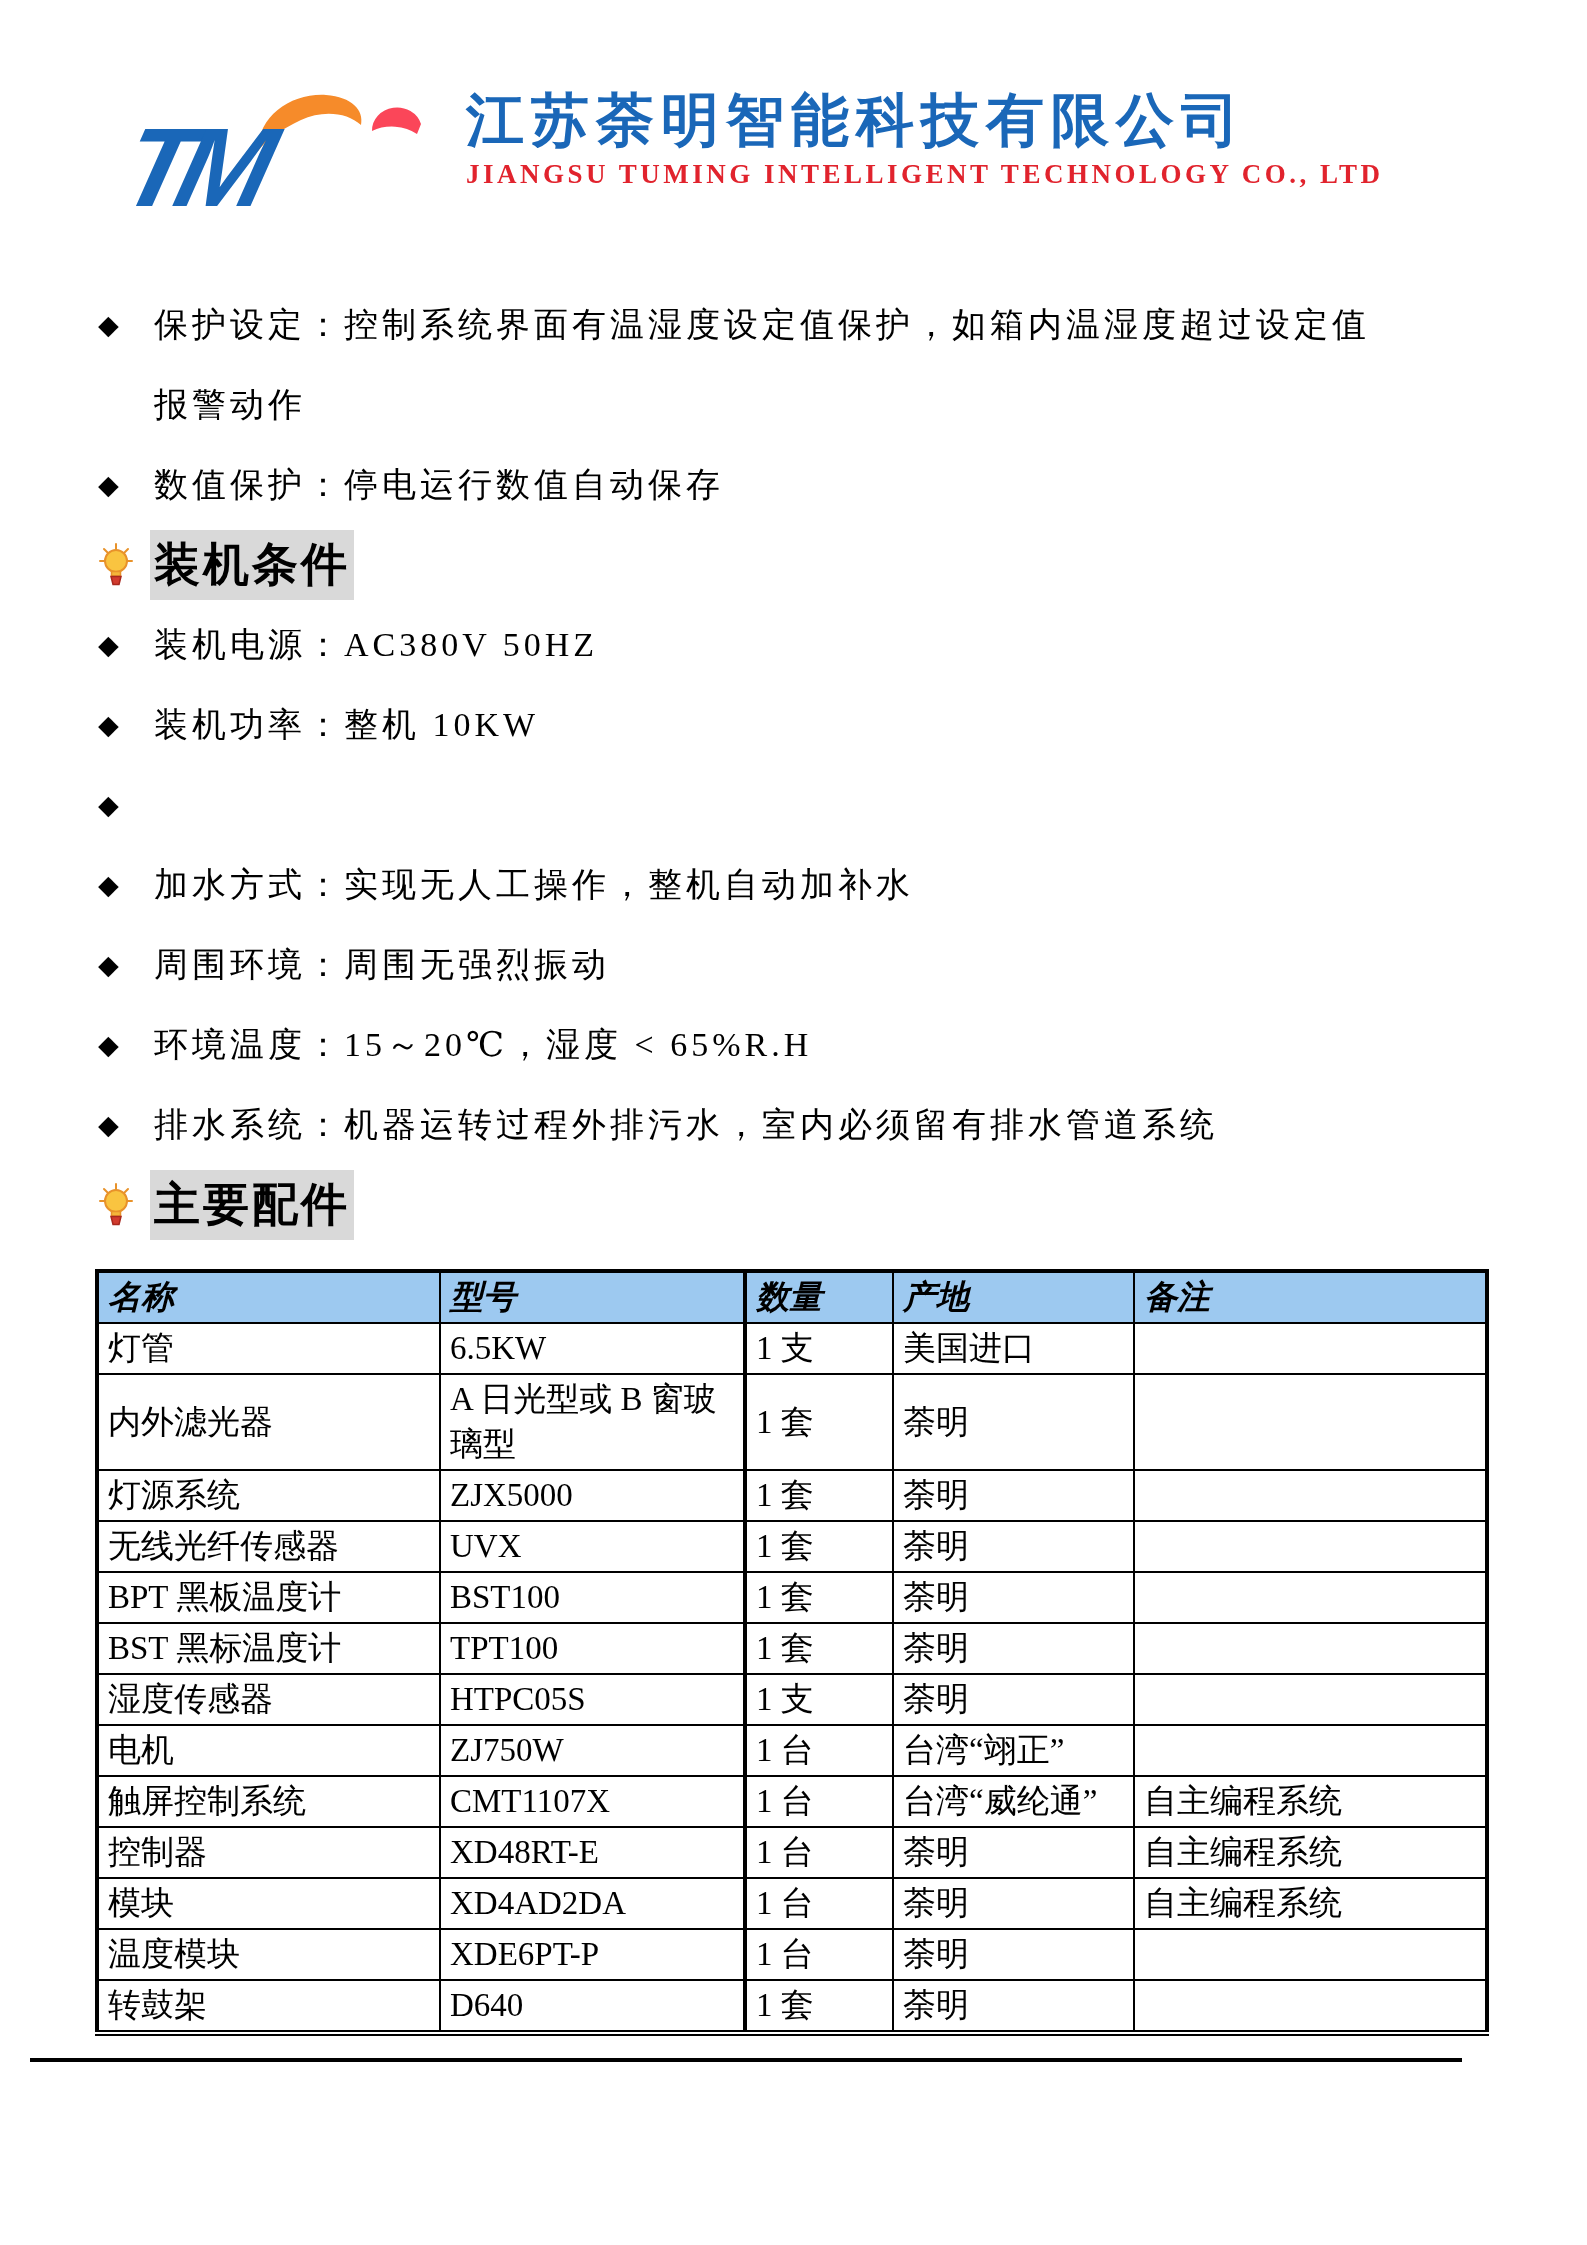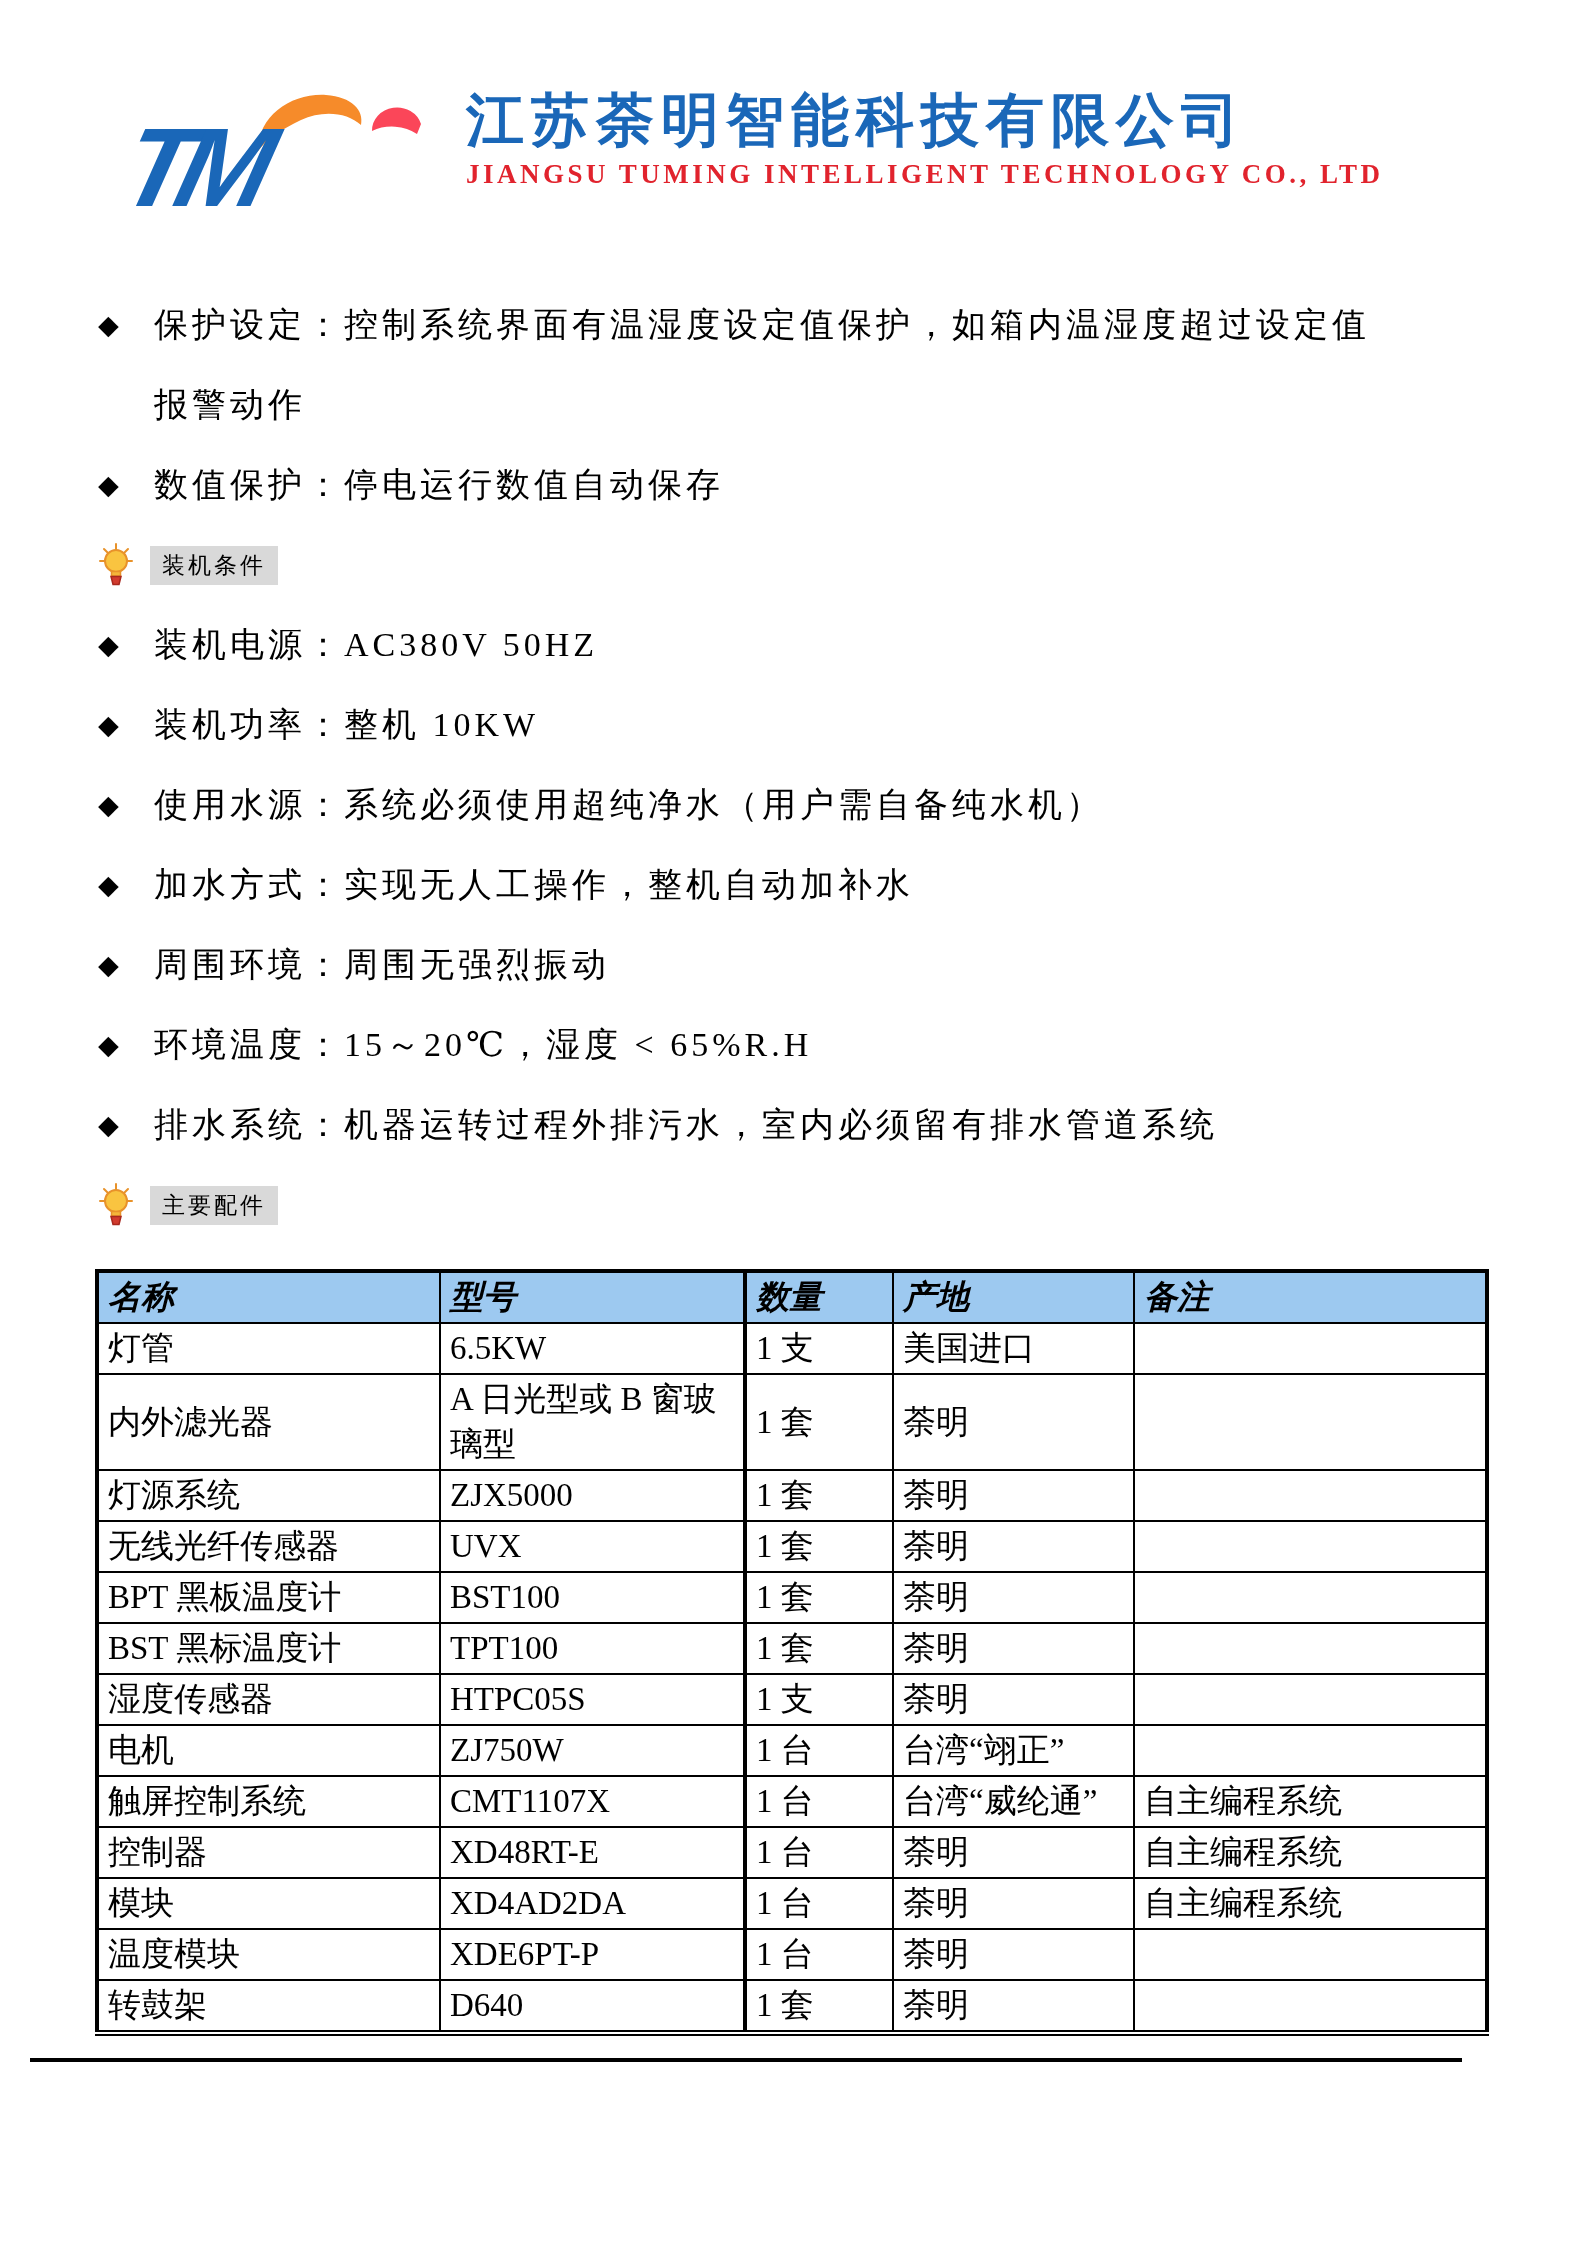--- a/index.html
+++ b/index.html
@@ -29,22 +29,22 @@
   }
 
   
   .flow{margin:72px 0 0 98px;}
   .item{display:flex;align-items:flex-start;font-size:34px;line-height:80px;letter-spacing:4px;}
   .item .marker{width:56px;flex:0 0 auto;font-size:27px;color:#000;}
   .item .text{white-space:pre-line;}
   .heading-item{display:flex;align-items:center;height:80px;gap:16px;}
   .heading-item svg{flex:0 0 auto;}
   .heading-text{
-    background:var(--hl);font-weight:normal;font-size:23px;
-    padding:4px 12px;letter-spacing:3px;
+    background:var(--hl);font-weight:bold;font-size:46px;
+    padding:4px 4px;letter-spacing:3px;
   }
 
   
   table.spec{
     border-collapse:collapse;table-layout:fixed;
     margin:24px 0 0 95px;width:1390px;
     font-size:33px;
     border:4px solid #000;border-bottom:6px double #000;
   }
   table.spec th,table.spec td{
@@ -103,21 +103,20 @@
       <div class="item">
     <span class="marker">◆</span>
     <span class="text">装机电源：AC380V 50HZ</span>
   </div>
       <div class="item">
     <span class="marker">◆</span>
     <span class="text">装机功率：整机 10KW</span>
   </div>
       <div class="item">
     <span class="marker">◆</span>
-    <span class="text">使用水源：系统必须使用超纯净水（用户需自备纯水机）</span>
   </div>
       <div class="item">
     <span class="marker">◆</span>
     <span class="text">加水方式：实现无人工操作，整机自动加补水</span>
   </div>
       <div class="item">
     <span class="marker">◆</span>
     <span class="text">周围环境：周围无强烈振动</span>
   </div>
       <div class="item">

